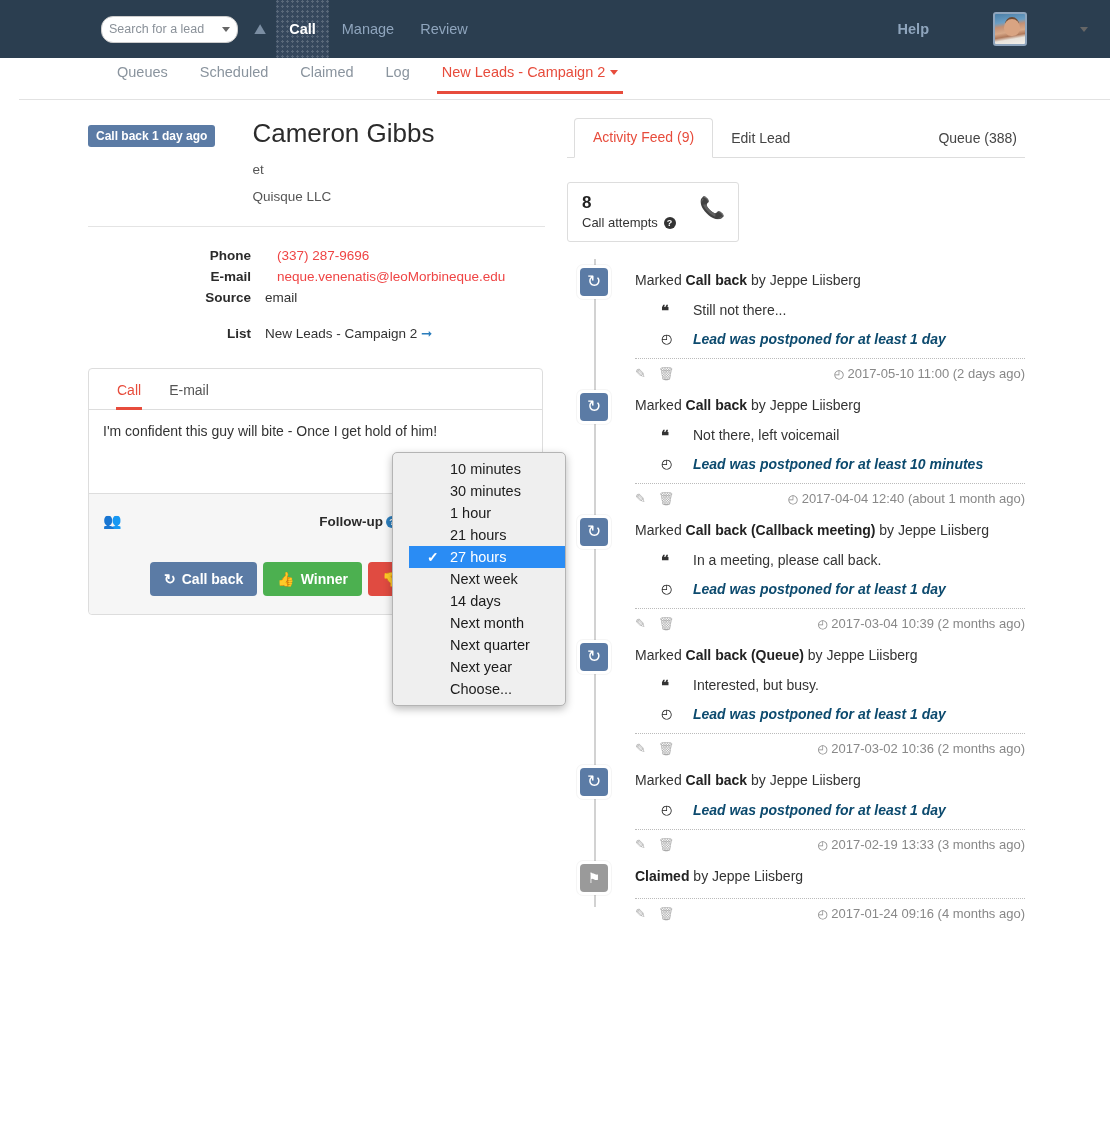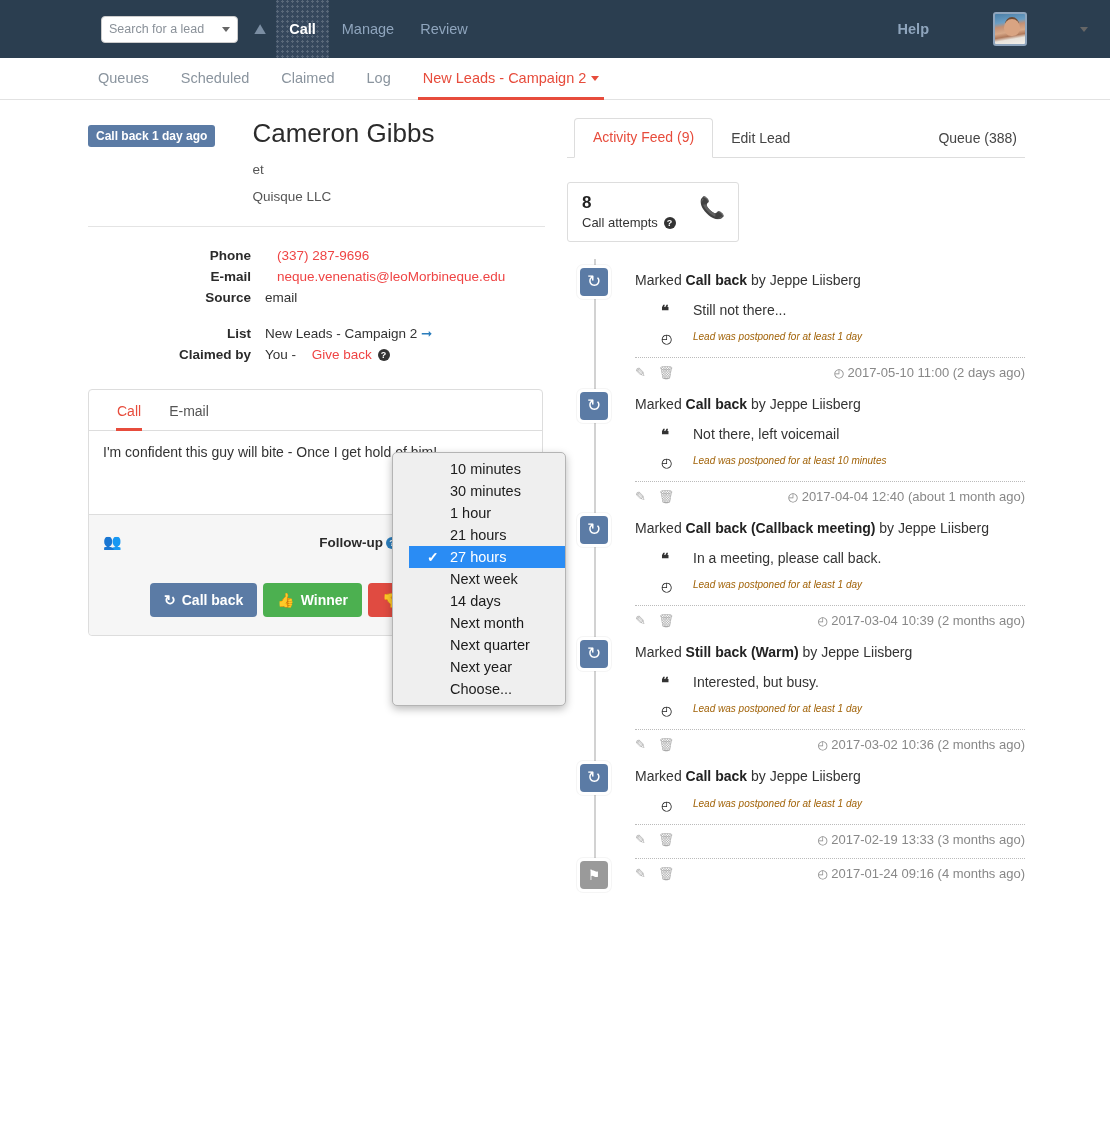--- a/index.html
+++ b/index.html
@@ -16,21 +16,21 @@
 
   
   #topnav {
     height:58px; background:#2b3e50;
     display:flex; align-items:center;
     position:relative;
   }
   #search-box {
     margin-left:101px;
     width:137px; height:27px;
-    background:#fff; border:1px solid #ccc; border-radius:4px;
+    background:#fff; border:1px solid #ccc; border-radius:12px;
     display:flex; align-items:center; justify-content:space-between;
     padding:0 7px;
     font-size:12.5px; color:#8a9199;
   }
   .caret-dn {
     width:0;height:0;border-left:4px solid transparent;border-right:4px solid transparent;
     border-top:5px solid #666;
   }
   .topnav-link {
     color:#8fa5bd; font-size:14.5px; text-decoration:none;
@@ -53,21 +53,21 @@
   }
   #avatar::after{
     content:"";position:absolute;left:9px;top:5px;width:16px;height:17px;border-radius:50% 50% 46% 46%;
     background:#d9a482;box-shadow:0 -3px 0 -1px #6d4a33;
   }
   #avatar-caret { margin-left:9px; }
 
   
   #subnav {
     height:42px; background:#fff; border-bottom:1px solid #e2e2e2;
-    display:flex; align-items:flex-end; padding-left:82px;
+    display:flex; align-items:center; padding-left:82px;margin-left:19px;
   }
   .subnav-item {
     color:#8a949e; font-size:14.5px; text-decoration:none;
     padding:0 16px 13px 16px; position:relative; white-space:nowrap;
   }
   .subnav-item.active { color:#e74c3c; }
   .subnav-item.active::after {
     content:""; position:absolute; left:11px; right:11px; bottom:-1px; height:3px; background:#e74c3c;
   }
   .subnav-caret {
@@ -180,21 +180,21 @@
     font-size:17px; line-height:28px; text-align:center;
   }
   .icon-callback > span { background:#5b7ba5; }
   .icon-claimed > span { background:#9a9a9a; font-size:14px; }
   .feed-title { font-size:14px; color:#333; line-height:22px; padding-top:4px;}
   .feed-title b { color:#222; }
   .feed-line { display:flex; align-items:flex-start; margin-top:11px; padding-left:26px; }
   .feed-line .gl { width:32px; flex:none; color:#333; font-size:15px; font-weight:bold; }
   .feed-line .gl.clock { color:#222; font-size:13px; font-weight:normal;}
   .feed-quote-text { font-size:14px; color:#333; }
-  .feed-post-text { font-size:10px; color:#a16207; font-style:italic; font-weight:normal; }
+  .feed-post-text { font-size:14px; color:#0c4a6e; font-style:italic; font-weight:bold; }
   .feed-meta {
     margin-top:11px; border-top:1px dotted #bbb; padding-top:7px;
     display:flex; align-items:center; justify-content:space-between;
     font-size:13px; color:#888;
   }
   .meta-icons { display:flex; gap:12px; color:#aaa; font-size:13px; }
   .meta-date { color:#888; }
   .clock-sm { font-size:12px; }
 </style>
 </head>
@@ -248,26 +248,20 @@
       </div>
       <div class="info-row">
         <div class="info-label">Source</div>
         <div class="info-val">email</div>
       </div>
       <div class="gap-row"></div>
       <div class="info-row">
         <div class="info-label">List</div>
         <div class="info-val"><span>New Leads - Campaign 2</span> <span class="arrow-r">➞</span></div>
       </div>
-      <div class="info-row">
-        <div class="info-label">Claimed by</div>
-        <div class="info-val"><span>You -</span>
-          <a class="link">Give back</a>
-          <span class="qmark">?</span></div>
-      </div>
     </div>
 
     <div id="action-card">
       <div id="card-tabs">
         <div class="card-tab active">Call</div>
         <div class="card-tab">E-mail</div>
       </div>
       <div id="note-area">I'm confident this guy will bite - Once I get hold of him!</div>
       <div id="card-footer">
         <div id="followup-row">
@@ -373,21 +367,21 @@
               <span>✎</span>
               <span>🗑</span>
             </span>
             <span class="meta-date"><span class="clock-sm">◴ </span><span>2017-03-04 10:39 (2 months ago)</span></span>
           </div>
         </div>
         <div class="feed-item">
           <div class="feed-icon icon-callback">
             <span>↻</span>
           </div>
-          <div class="feed-title"><span>Marked </span><b>Still back (Warm)</b><span> by Jeppe Liisberg</span></div>
+          <div class="feed-title"><span>Marked </span><b>Call back (Queue)</b><span> by Jeppe Liisberg</span></div>
           <div class="feed-line">
             <span class="gl">❝</span>
             <span class="feed-quote-text">Interested, but busy.</span>
           </div>
           <div class="feed-line">
             <span class="gl clock">◴</span>
             <span class="feed-post-text">Lead was postponed for at least 1 day</span>
           </div>
           <div class="feed-meta">
             <span class="meta-icons">
@@ -411,20 +405,21 @@
               <span>✎</span>
               <span>🗑</span>
             </span>
             <span class="meta-date"><span class="clock-sm">◴ </span><span>2017-02-19 13:33 (3 months ago)</span></span>
           </div>
         </div>
         <div class="feed-item">
           <div class="feed-icon icon-claimed">
             <span>⚑</span>
           </div>
+          <div class="feed-title"><span></span><b>Claimed</b><span> by Jeppe Liisberg</span></div>
           <div class="feed-meta">
             <span class="meta-icons">
               <span>✎</span>
               <span>🗑</span>
             </span>
             <span class="meta-date"><span class="clock-sm">◴ </span><span>2017-01-24 09:16 (4 months ago)</span></span>
           </div>
         </div>
       </div>
   </div>

